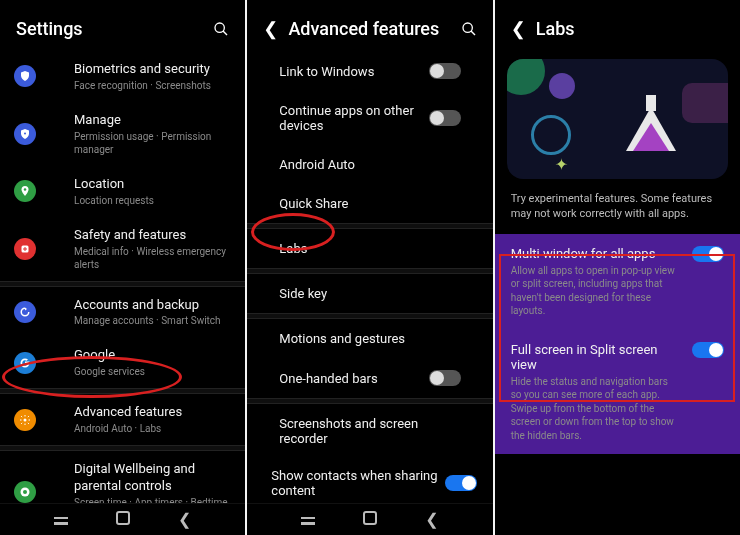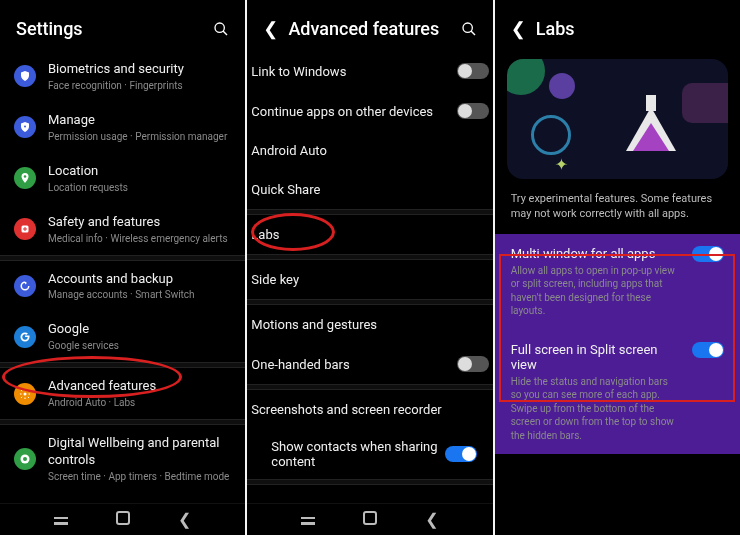--- a/index.html
+++ b/index.html
@@ -42,28 +42,28 @@
     gap: 12px;
     cursor: pointer;
     position: relative;
   }
   .item .ic {
     width: 22px; height: 22px;
     border-radius: 50%;
     display: flex; align-items: center; justify-content: center;
     flex-shrink: 0;
   }
-  .item .txt { flex: 1; min-width: 0; }
+  .item .txt { flex: 1; min-width: 0; margin-left: 26px; }
   .item .label { color: #f0f0f0; font-size: 13px; line-height: 1.3; }
   .item .sub { color: #8a8a8a; font-size: 10px; line-height: 1.3; margin-top: 1px; }
   .section-gap { height: 6px; background:#0f0f0f; border-top:1px solid #222; border-bottom:1px solid #222; }
   .simple-item {
     display: flex;
     align-items: center;
-    padding: 12px 4px;
+    padding: 12px 32px;
     cursor: pointer;
   }
   .simple-item .label { color: #f0f0f0; font-size: 13px; flex: 1; }
   .simple-item .col { flex:1; }
   .toggle {
     width: 32px; height: 16px; border-radius: 10px;
     background: #555; position: relative; flex-shrink: 0;
   }
   .toggle::after {
     content:""; position:absolute; width:14px; height:14px;
@@ -145,21 +145,21 @@
   </div>
   <div class="content">
     <div class="item">
       <span class="ic" style="background:#3b5bdb">
           <svg width="12" height="12" viewBox="0 0 24 24" fill="#fff">
             <path d="M12 2l8 3v6c0 5-3.5 9-8 11-4.5-2-8-6-8-11V5l8-3z"></path>
           </svg>
         </span>
       <span class="txt">
           <div class="label">Biometrics and security</div>
-          <div class="sub">Face recognition · Fingerprints</div>
+          <div class="sub">Face recognition · Screenshots</div>
         </span>
     </div>
     <div class="item">
       <span class="ic" style="background:#3b5bdb">
           <svg width="12" height="12" viewBox="0 0 24 24" fill="#fff">
             <path d="M12 2l8 3v6c0 5-3.5 9-8 11-4.5-2-8-6-8-11V5l8-3z"></path>
             <circle cx="12" cy="11" r="2" fill="#3b5bdb"></circle>
           </svg>
         </span>
       <span class="txt">

